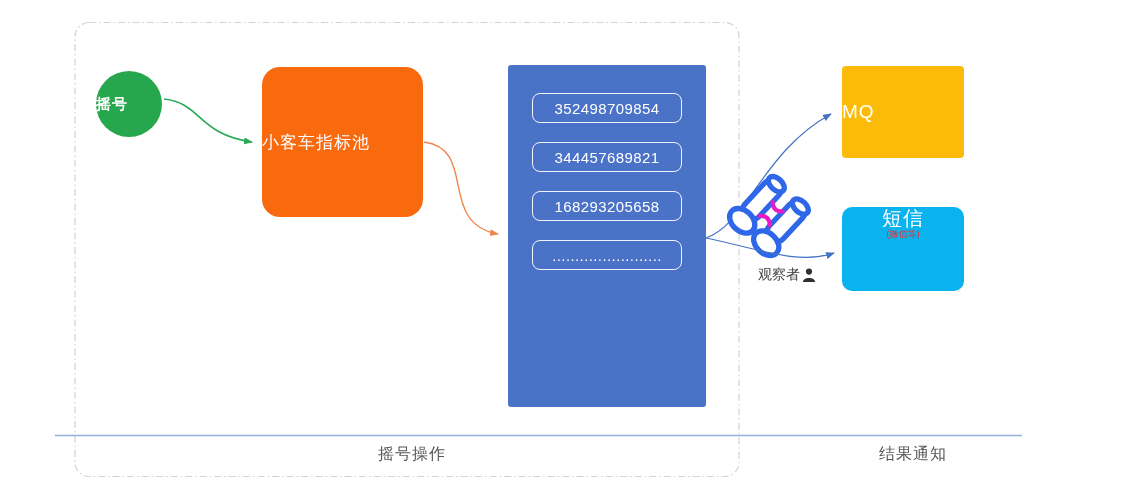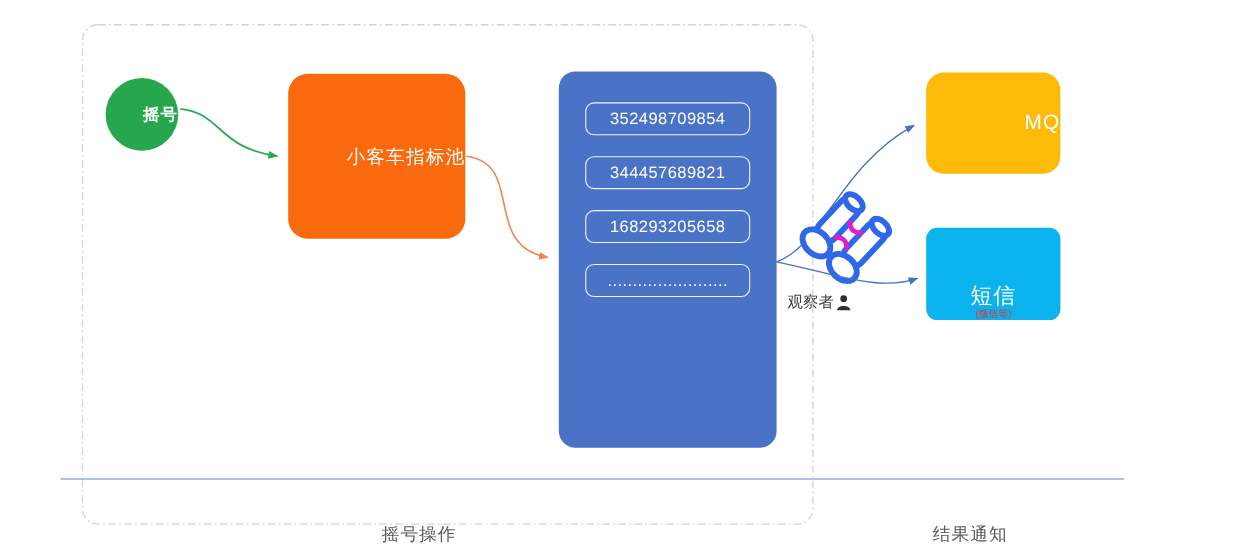--- a/index.html
+++ b/index.html
@@ -2,60 +2,60 @@
 <html style="--c-green: #27a74d; --c-green-line: #2aaa58; --c-orange: #f9690e; --c-orange-line: #f0854c; --c-blue: #4a73c8; --c-blue-line: #4472c4; --c-yellow: #fbbb08; --c-cyan: #0ab3ee; --c-red: #ee2b2b; --c-binocular-blue: #2e68e8; --c-binocular-magenta: #e81ac8; --c-dash-border: #d3d3d3; --c-separator: #92afdd; --c-label-text: #575757;"><head>
 <meta charset="utf-8">
 <style>
   html,body{margin:0;padding:0;background:#fff;}
   #stage{
     position:relative;width:1121px;height:504px;background:#fff;overflow:hidden;
     font-family:"Liberation Sans","DejaVu Sans",sans-serif;
   }
   #wires{position:absolute;left:0;top:0;width:1121px;height:504px;z-index:1;}
 
-  .node{position:absolute;z-index:2;display:flex;align-items:center;justify-content:flex-end;color:#fff;box-sizing:border-box;}
+  .node{position:absolute;z-index:2;display:flex;align-items:center;justify-content:flex-start;color:#fff;box-sizing:border-box;}
 
   .circle-node{
     left:96px;top:71px;width:66px;height:66px;border-radius:50%;
     background:var(--c-green,#27a74d);font-size:15px;font-weight:bold;letter-spacing:1px;
   }
   .pool-node{
     left:262px;top:67px;width:161px;height:150px;border-radius:18px;
     background:var(--c-orange,#f9690e);font-size:17px;letter-spacing:1px;
   }
   .numbers-node{
-    left:508px;top:65px;width:198px;height:342px;border-radius:15px;
+    left:508px;top:65px;width:198px;height:342px;border-radius:3px;
     background:var(--c-blue,#4a73c8);
     flex-direction:column;justify-content:flex-start;padding:28px 24px;gap:19px;align-items:center;
   }
   .chip{
     width:150px;height:30px;box-sizing:border-box;flex:0 0 auto;
     border:1.4px solid rgba(255,255,255,.92);border-radius:8px;
     display:flex;align-items:center;justify-content:center;
     font-size:15px;letter-spacing:.4px;color:#fff;
   }
   .mq-node{
-    left:842px;top:66px;width:122px;height:92px;border-radius:16px;
+    left:842px;top:66px;width:122px;height:92px;border-radius:4px;
     background:var(--c-yellow,#fbbb08);font-size:19px;letter-spacing:1px;
   }
   .sms-node{
     left:842px;top:207px;width:122px;height:84px;border-radius:10px;
     background:var(--c-cyan,#0ab3ee);flex-direction:column;gap:0;
   }
   .sms-main{font-size:20px;letter-spacing:1px;line-height:1.1;}
   .sms-sub{font-size:9px;color:var(--c-red,#ee2b2b);line-height:1.2;}
 
   .observer-caption{
-    position:absolute;left:716px;top:266px;z-index:4;
+    position:absolute;left:758px;top:266px;z-index:4;
     display:flex;align-items:center;gap:2px;
     font-size:14px;color:#3d3d3d;
   }
   .section-label{
-    position:absolute;z-index:2;width:130px;
-    font-size:16px;color:#575757;letter-spacing:1px;margin-top:32px;
+    position:absolute;z-index:2;width:130px;text-align:center;
+    font-size:16px;color:#575757;letter-spacing:1px;
   }
   .label-left{left:347px;top:444px;}
   .label-right{left:848px;top:444px;}
 </style>
 </head>
 <body>
 
 <div id="stage">
 
   <svg id="wires" viewBox="0 0 1121 504">

